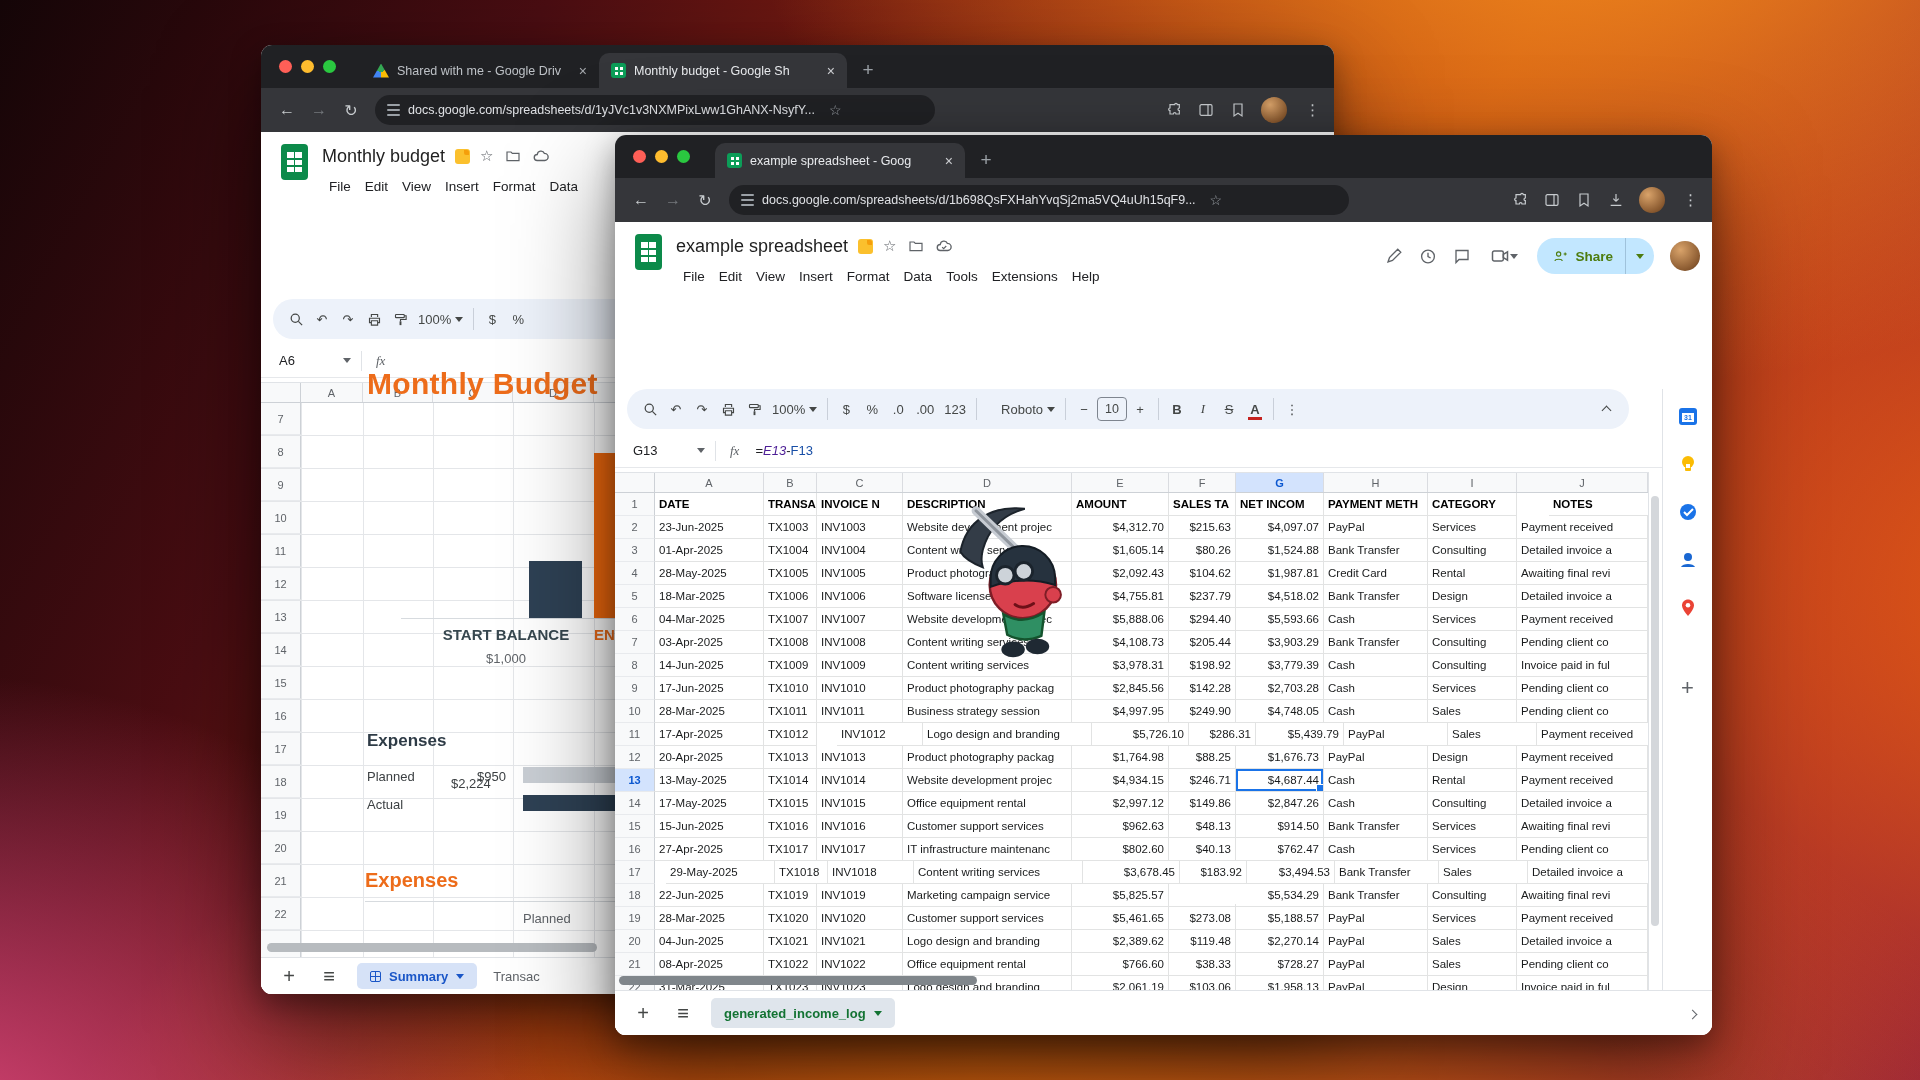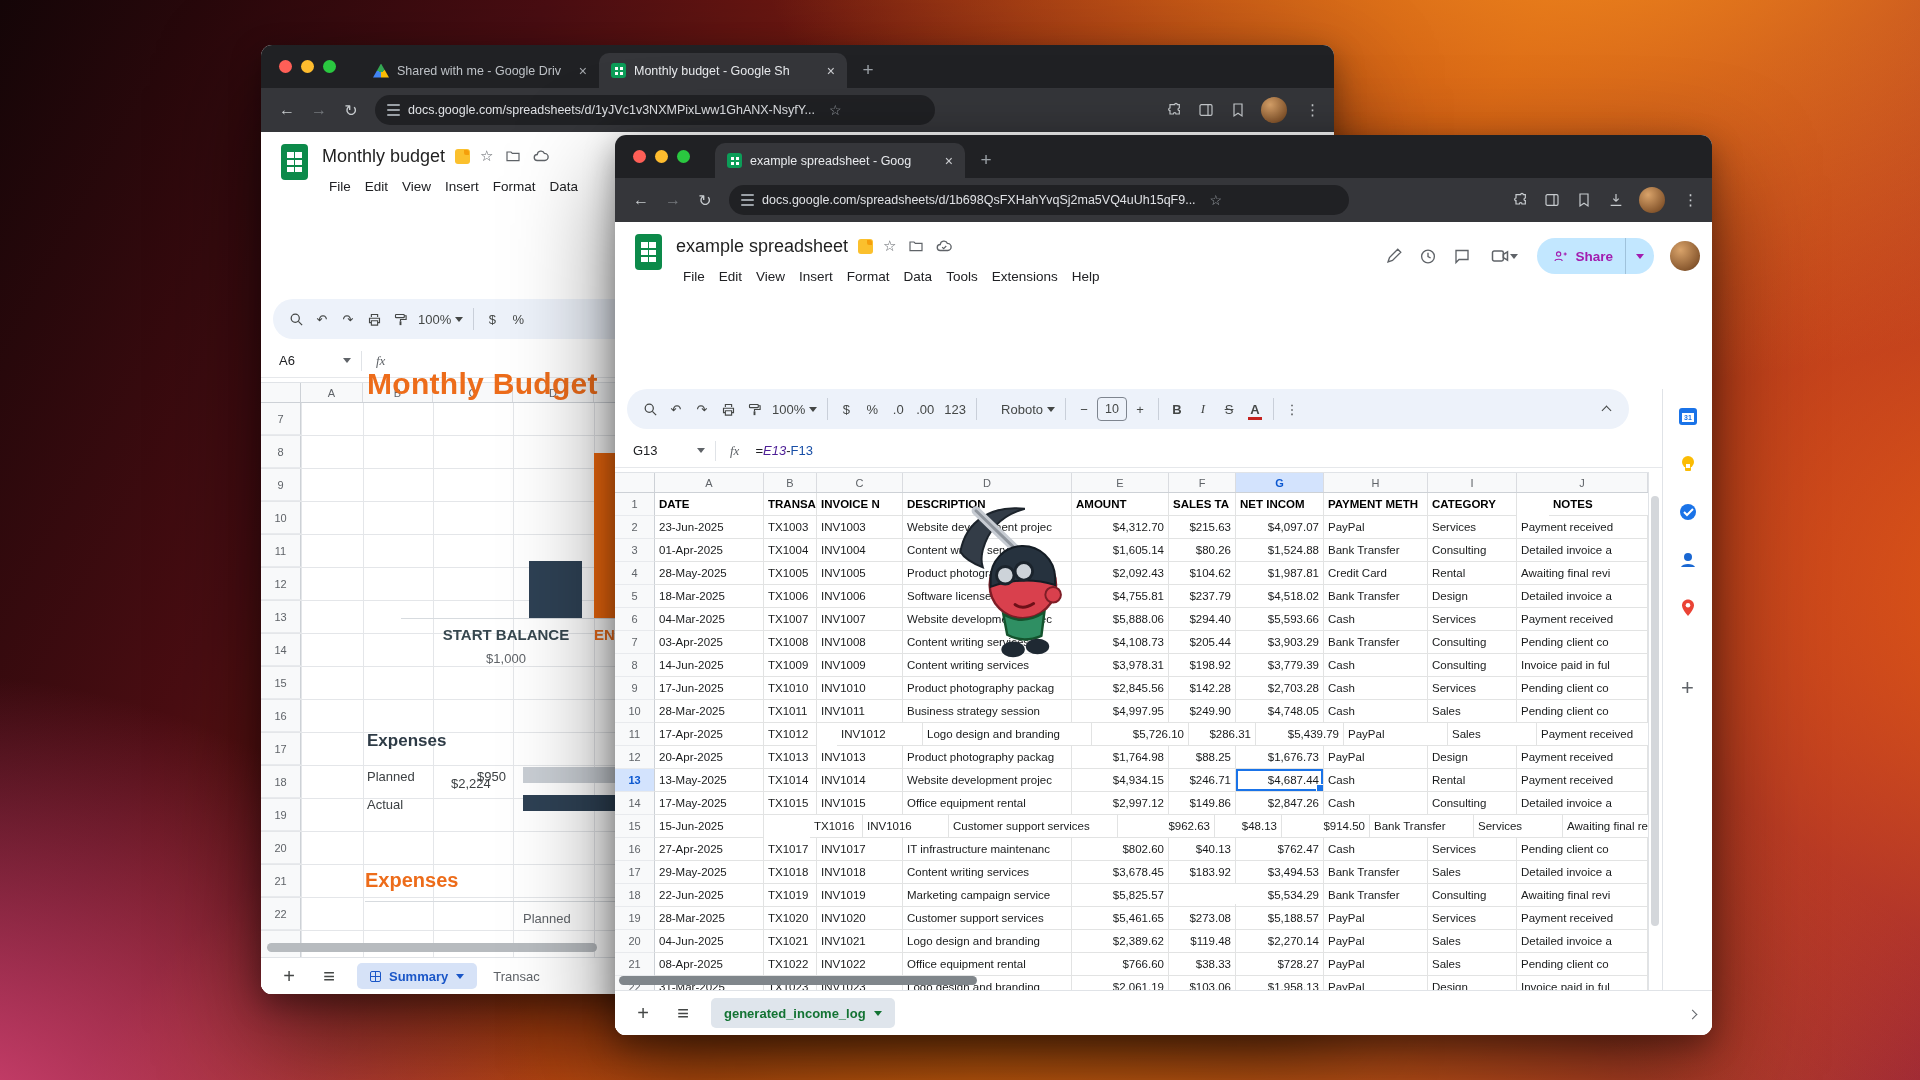--- a/index.html
+++ b/index.html
@@ -58,21 +58,21 @@
   .title-wrap{display:flex;flex-direction:column;gap:2px;min-width:0;}
   .title-row{display:flex;align-items:center;gap:10px;height:32px;margin-top:4px;}
   .doc-title{font-size:18px;color:#1f1f1f;white-space:nowrap;}
   .badge-yellow{width:15px;height:15px;border-radius:3px;background:#fbc02d;position:relative;flex:none;}
   .badge-yellow::after{content:"";position:absolute;right:1px;top:1px;width:5px;height:5px;background:#f59e0b;border-radius:0 2px 0 2px;}
   .hdr-star{color:#5f6368;font-size:15px;}
   .hdr-ic{width:18px;height:18px;color:#5f6368;display:flex;align-items:center;justify-content:center;}
   .menubar{display:flex;align-items:center;height:24px;}
   .menu-item{font-size:13.5px;color:#202124;padding:2px 7px;border-radius:4px;cursor:default;}
   .hdr-right{margin-left:auto;display:flex;align-items:center;gap:16px;height:48px;margin-top:6px;color:#444746;}
-  .share-pill{height:36px;border-radius:18px;background:#c2e7ff;color:#a21caf;display:flex;align-items:center;font-size:13.5px;font-weight:700;overflow:hidden;}
+  .share-pill{height:36px;border-radius:18px;background:#c2e7ff;color:#4d7c0f;display:flex;align-items:center;font-size:13.5px;font-weight:700;overflow:hidden;}
   .share-main{display:flex;align-items:center;gap:7px;padding:0 12px 0 16px;height:100%;}
   .share-caret{display:flex;align-items:center;justify-content:center;height:100%;padding:0 10px;border-left:1px solid rgba(0,29,53,.18);}
   .caret{width:0;height:0;border:4px solid transparent;border-top:5px solid currentColor;margin-top:4px;}
   .avatar32{width:30px;height:30px;border-radius:50%;
     background:radial-gradient(circle at 35% 30%,#d9a36a,#8a5a30 70%,#5d3a1c);}
 
   .sh-toolbar{position:absolute;left:12px;top:167px;height:40px;border-radius:20px;background:#edf2fa;display:flex;align-items:center;padding:0 10px;color:#444746;}
   .tb{height:28px;min-width:26px;padding:0 5px;border-radius:4px;display:flex;align-items:center;justify-content:center;font-size:13px;gap:4px;font-weight:500;flex:none;}
   .tdiv{width:1px;height:22px;background:#c9cfd9;margin:0 5px;flex:none;}
   .sizebox{width:30px;height:24px;border:1px solid #7e858f;border-radius:4px;display:flex;align-items:center;justify-content:center;font-size:12.5px;flex:none;}
@@ -757,21 +757,21 @@
             <div class="gcell num" style="width: 97px;">$2,997.12</div>
             <div class="gcell num" style="width: 67px;">$149.86</div>
             <div class="gcell num" style="width: 88px;">$2,847.26</div>
             <div class="gcell" style="width: 104px;">Cash</div>
             <div class="gcell" style="width: 89px;">Consulting</div>
             <div class="gcell" style="width: 131px;">Detailed invoice a</div>
           </div>
           <div class="grow">
             <div class="gnum">15</div>
             <div class="gcell" style="width: 109px;">15-Jun-2025</div>
-            <div class="gcell" style="width: 53px; margin-left: 46px;">TX1016</div>
+            <div class="gcell" style="width: 53px;">TX1016</div>
             <div class="gcell" style="width: 86px;">INV1016</div>
             <div class="gcell" style="width: 169px;">Customer support services</div>
             <div class="gcell num" style="width: 97px;">$962.63</div>
             <div class="gcell num" style="width: 67px;">$48.13</div>
             <div class="gcell num" style="width: 88px;">$914.50</div>
             <div class="gcell" style="width: 104px;">Bank Transfer</div>
             <div class="gcell" style="width: 89px;">Services</div>
             <div class="gcell" style="width: 131px;">Awaiting final revi</div>
           </div>
           <div class="grow">
@@ -782,21 +782,21 @@
             <div class="gcell" style="width: 169px;">IT infrastructure maintenanc</div>
             <div class="gcell num" style="width: 97px;">$802.60</div>
             <div class="gcell num" style="width: 67px;">$40.13</div>
             <div class="gcell num" style="width: 88px;">$762.47</div>
             <div class="gcell" style="width: 104px;">Cash</div>
             <div class="gcell" style="width: 89px;">Services</div>
             <div class="gcell" style="width: 131px;">Pending client co</div>
           </div>
           <div class="grow">
             <div class="gnum">17</div>
-            <div class="gcell" style="width: 109px;">29-May-2025</div>
+            <div class="gcell" style="width: 109px; margin-left: 11px;">29-May-2025</div>
             <div class="gcell" style="width: 53px;">TX1018</div>
             <div class="gcell" style="width: 86px;">INV1018</div>
             <div class="gcell" style="width: 169px;">Content writing services</div>
             <div class="gcell num" style="width: 97px;">$3,678.45</div>
             <div class="gcell num" style="width: 67px;">$183.92</div>
             <div class="gcell num" style="width: 88px;">$3,494.53</div>
             <div class="gcell" style="width: 104px;">Bank Transfer</div>
             <div class="gcell" style="width: 89px;">Sales</div>
             <div class="gcell" style="width: 131px;">Detailed invoice a</div>
           </div>

